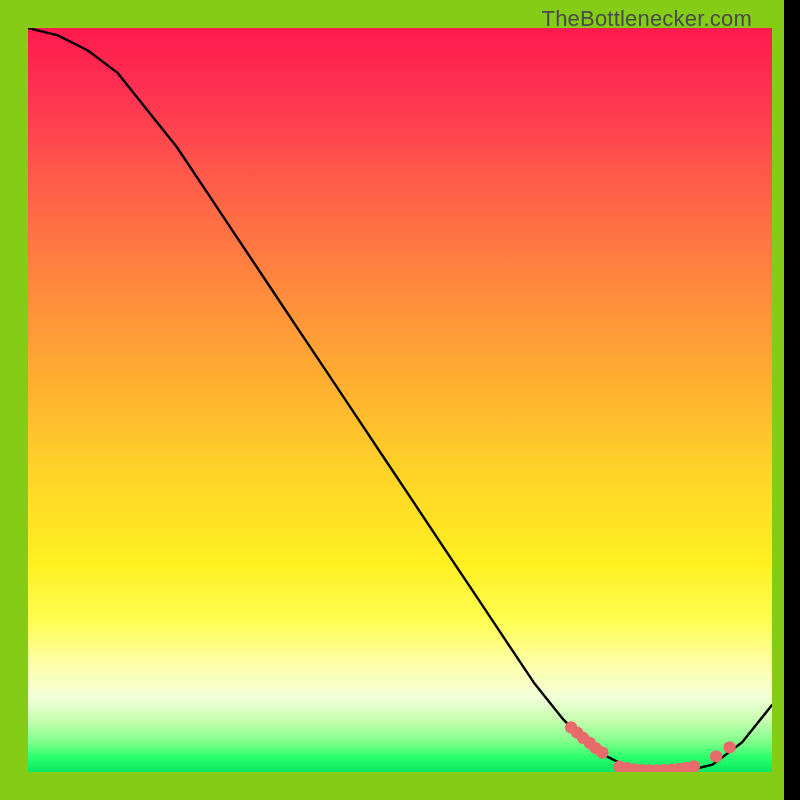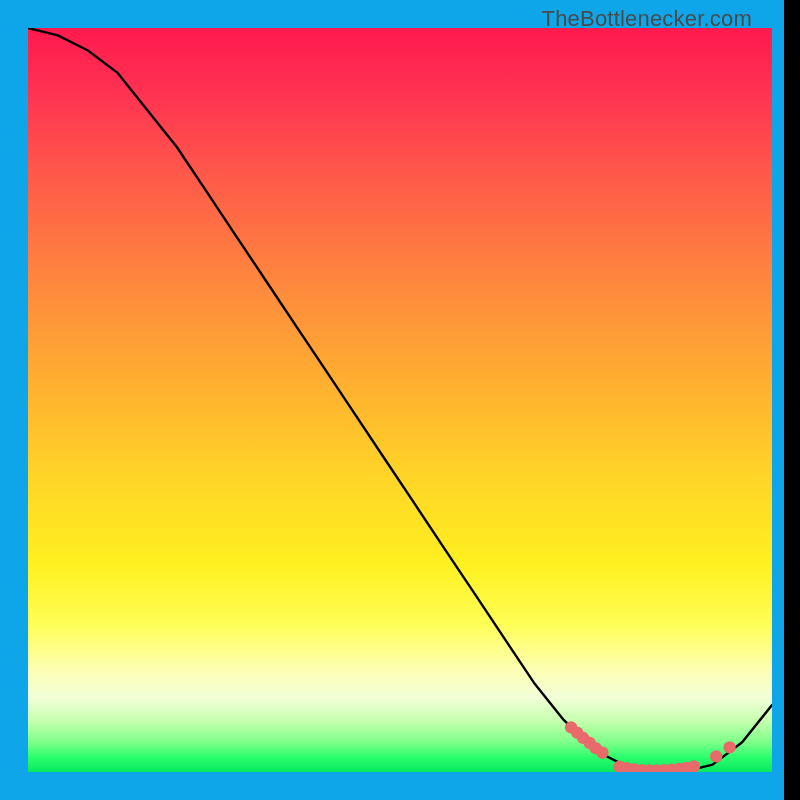--- a/index.html
+++ b/index.html
@@ -1,17 +1,17 @@
 <!DOCTYPE html>
 <html><head>
 <meta charset="utf-8">
 <style>
   * { margin: 0; padding: 0; box-sizing: border-box; }
   html, body { width: 800px; height: 800px; background: #000; overflow: hidden; }
-  .stage { position: relative; width: 784px; height: 800px; background: #0ea5e9; }
+  .stage { position: relative; width: 784px; height: 800px; background: #84cc16; }
   .plot-area {
     position: absolute;
     left: 28px;
     top: 28px;
     width: 744px;
     height: 744px;
     overflow: hidden;
   }
   .gradient-bg {
     position: absolute;

